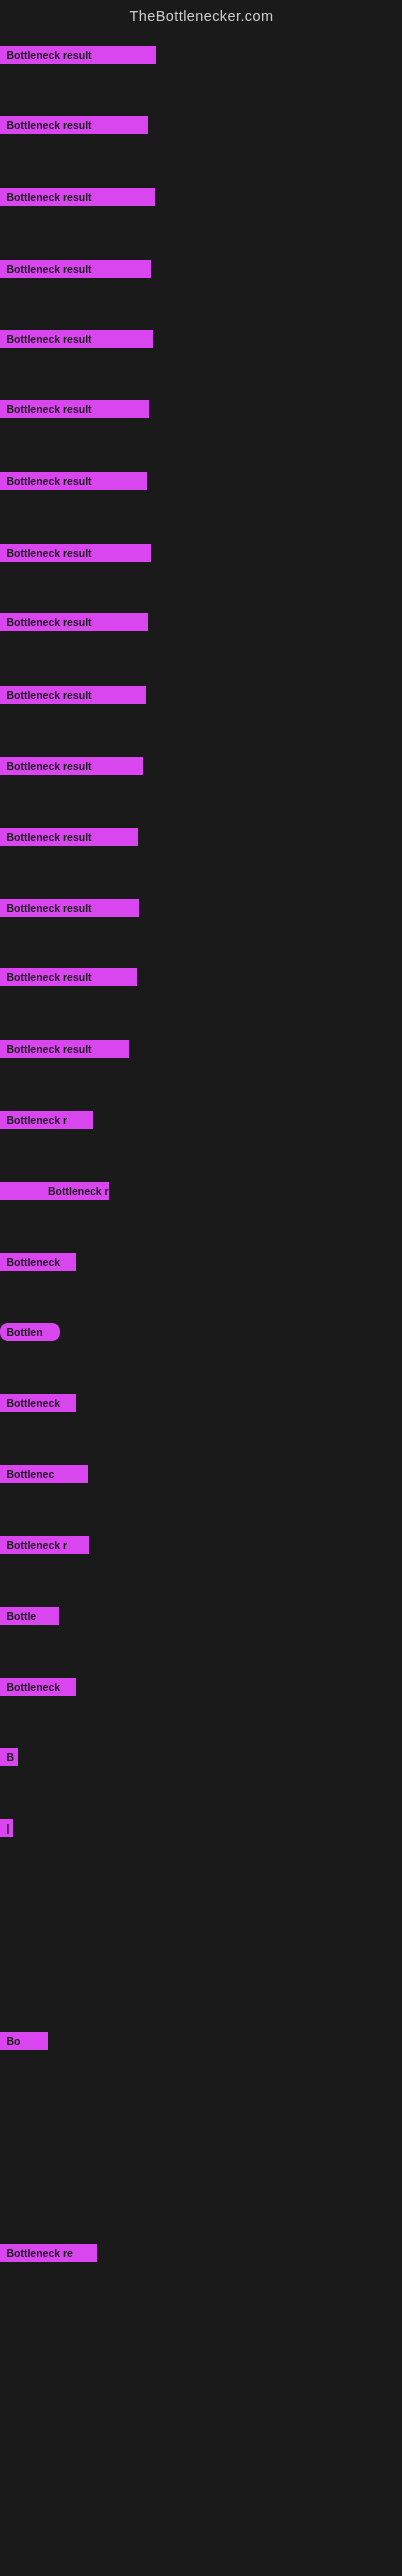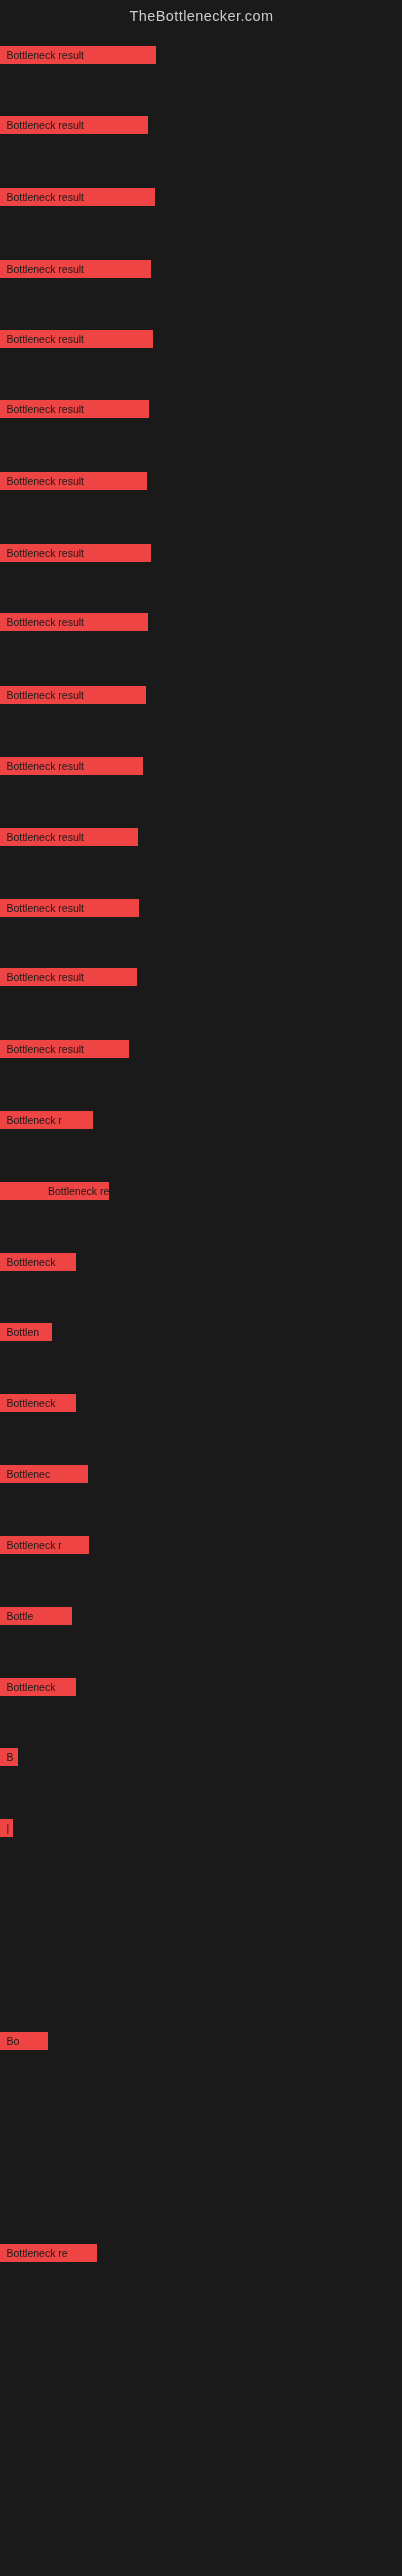--- a/index.html
+++ b/index.html
@@ -17,24 +17,24 @@
     .site-title {
       text-align: center;
       color: #cccccc;
       font-size: 14.5px;
       padding: 8px 0;
       letter-spacing: 0.4px;
     }
     .bottleneck-item {
       position: absolute;
       left: 0;
-      background-color: #ef4444;
+      background-color: #d946ef;
       color: #1a1a1a;
       font-size: 10.5px;
-      font-weight: normal;
+      font-weight: bold;
       padding: 3.2px 6.4px;
       white-space: nowrap;
       overflow: hidden;
     }
   </style>
 </head>
 <body>
 
 <div>
   <div class="site-title">TheBottlenecker.com</div>
@@ -51,23 +51,23 @@
 <div class="bottleneck-item" style="top: 613px; width: 148px;">Bottleneck result</div>
 <div class="bottleneck-item" style="top: 686px; width: 146px;">Bottleneck result</div>
 <div class="bottleneck-item" style="top: 757px; width: 143px;">Bottleneck result</div>
 <div class="bottleneck-item" style="top: 828px; width: 138px;">Bottleneck result</div>
 <div class="bottleneck-item" style="top: 899px; width: 139px;">Bottleneck result</div>
 <div class="bottleneck-item" style="top: 968px; width: 137px;">Bottleneck result</div>
 <div class="bottleneck-item" style="top: 1040px; width: 129px;">Bottleneck result</div>
 <div class="bottleneck-item" style="top: 1111px; width: 93px;">Bottleneck r</div>
 <div class="bottleneck-item" style="top: 1182px; width: 109px; padding-left: 48px;">Bottleneck resu</div>
 <div class="bottleneck-item" style="top: 1253px; width: 76px;">Bottleneck</div>
-<div class="bottleneck-item" style="top: 1323px; width: 52px;">Bottlen</div>
+<div class="bottleneck-item" style="top: 1323px; width: 60px; border-radius: 8px;">Bottlen</div>
 <div class="bottleneck-item" style="top: 1394px; width: 76px;">Bottleneck</div>
 <div class="bottleneck-item" style="top: 1465px; width: 88px;">Bottlenec</div>
 <div class="bottleneck-item" style="top: 1536px; width: 89px;">Bottleneck r</div>
-<div class="bottleneck-item" style="top: 1607px; width: 72px;">Bottle</div>
+<div class="bottleneck-item" style="top: 1607px; width: 59px;">Bottle</div>
 <div class="bottleneck-item" style="top: 1678px; width: 76px;">Bottleneck</div>
 <div class="bottleneck-item" style="top: 1748px; width: 17.7px;">B</div>
 <div class="bottleneck-item" style="top: 1819px; width: 9.7px;">|</div>
 <div class="bottleneck-item" style="top: 2032px; width: 48px;">Bo</div>
 <div class="bottleneck-item" style="top: 2244px; width: 97px;">Bottleneck re</div>
 
 
 </body></html>

